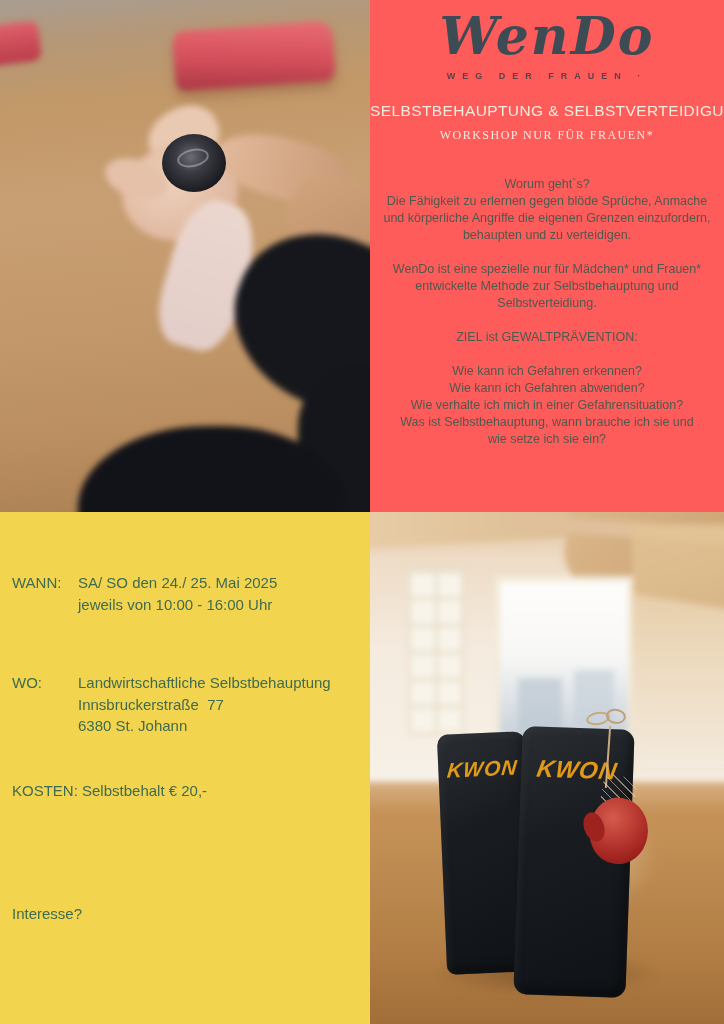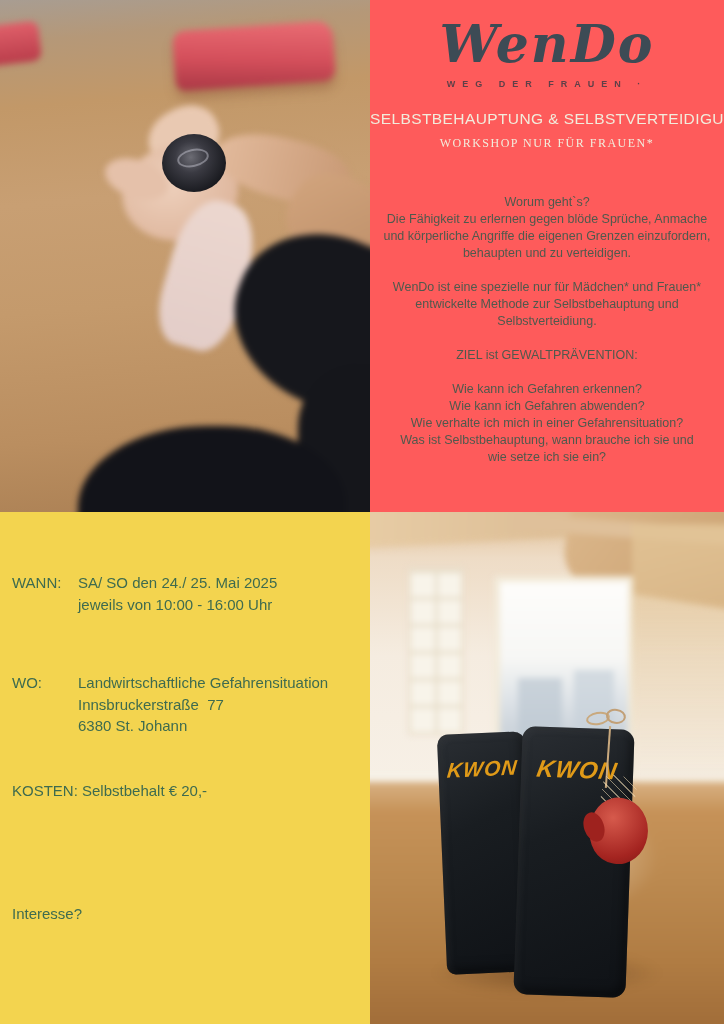--- a/index.html
+++ b/index.html
@@ -44,39 +44,39 @@
   .darkarm { position:absolute; left:240px; top:248px; width:210px; height:168px;
     background:#16171c; border-radius:46% 40% 36% 50%; transform:rotate(22deg); }
   .darkcorner { position:absolute; left:306px; top:372px; width:150px; height:160px;
     background:#15161b; border-radius:40%; }
   .knee { position:absolute; left:86px; top:434px; width:268px; height:170px;
     background:#121319; border-radius:48% 46% 12% 12%; }
 
   
   .panel-red {
     position:relative; background:#fe5b5b; color:#50594d;
-    text-align:center; padding-top:14px; overflow:hidden;
+    text-align:center; padding-top:6px; overflow:hidden;
   }
   .logo-script {
     font-family:"DejaVu Serif", serif; font-style:italic; font-weight:bold;
     font-size:52px; line-height:60px; color:#3d4b55; letter-spacing:2px;
   }
   .logo-tagline {
     margin-top:5px; font-size:9px; font-weight:bold; letter-spacing:7px;
     color:#5f4048; text-transform:uppercase;
   }
   .headline1 {
     margin-top:21px; font-size:15.5px; letter-spacing:.4px; color:#f2ecdc;
     font-family:"Liberation Sans", sans-serif; white-space:nowrap;
   }
   .headline2 {
     margin-top:8px; font-size:12px; letter-spacing:1.5px; color:#f2ecdc;
     font-family:"Liberation Serif", serif;
   }
-  .rp-body { margin-top:43px; font-size:12.5px; line-height:17px; padding:0 4px; }
+  .rp-body { margin-top:33px; font-size:12.5px; line-height:17px; padding:0 4px; }
   .rp-block { margin-bottom:17px; }
 
   
   .panel-yellow {
     background:#f3d44f; color:#3e6b4f; padding:17px 6px 0 12px;
     font-size:15px; line-height:21.5px; overflow:hidden; white-space:pre-wrap;
   }
   .yrow { display:grid; grid-template-columns:66px auto; }
   .yblock-wann { margin-bottom:14px; }
   .yblock-wo { }
@@ -193,21 +193,21 @@
     </div>
   </div>
 
   <div class="panel-yellow">
     <div class="yrow yblock-wann">
       <div>WANN:</div>
       <div><span>SA/ SO den 24./ 25. Mai 2025</span><br><span>jeweils von 10:00 - 16:00 Uhr</span></div>
     </div>
     <div class="yrow yblock-wo">
       <div>WO:</div>
-      <div><span>Landwirtschaftliche Gefahrensituation</span><br><span>Innsbruckerstraße  77</span><br><span>6380 St. Johann</span></div>
+      <div><span>Landwirtschaftliche Selbstbehauptung</span><br><span>Innsbruckerstraße  77</span><br><span>6380 St. Johann</span></div>
     </div>
     <div class="yline-kosten">KOSTEN: Selbstbehalt € 20,-</div>
     <div class="yblock-interesse">
       <div>Interesse?</div>
       
       
       
     </div>
     
     

